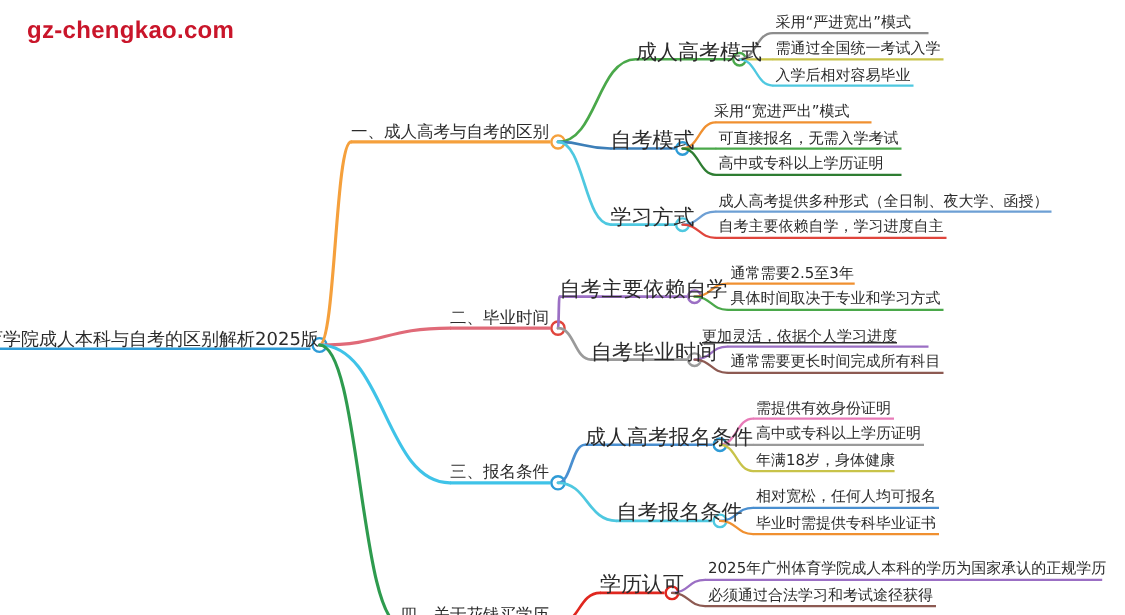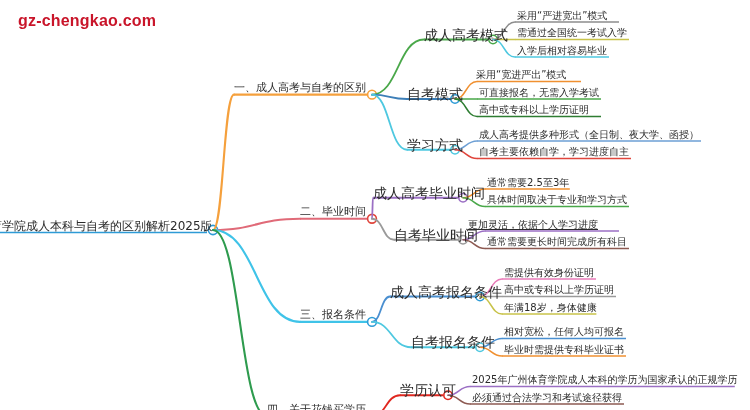--- a/index.html
+++ b/index.html
@@ -151,21 +151,21 @@
       <div class="node-label lbl-l3" style="left: 517px; top: 28px;">需通过全国统一考试入学</div>
       <div class="node-label lbl-l3" style="left: 517px; top: 45.5px;">入学后相对容易毕业</div>
       <div class="node-label lbl-l2" style="left: 407px; top: 87px;">自考模式</div>
       <div class="node-label lbl-l3" style="left: 476px; top: 70px;">采用“宽进严出”模式</div>
       <div class="node-label lbl-l3" style="left: 479px; top: 87.5px;">可直接报名，无需入学考试</div>
       <div class="node-label lbl-l3" style="left: 479px; top: 105px;">高中或专科以上学历证明</div>
       <div class="node-label lbl-l2" style="left: 407px; top: 137.75px;">学习方式</div>
       <div class="node-label lbl-l3" style="left: 479px; top: 129.5px;">成人高考提供多种形式（全日制、夜大学、函授）</div>
       <div class="node-label lbl-l3" style="left: 479px; top: 147px;">自考主要依赖自学，学习进度自主</div>
       <div class="node-label lbl-l1" style="left: 300px; top: 206.25px;">二、毕业时间</div>
-      <div class="node-label lbl-l2" style="left: 373px; top: 185.75px;">成人高考毕业时间</div>
+      <div class="node-label lbl-l2" style="left: 373px; top: 185.75px;">自考主要依赖自学</div>
       <div class="node-label lbl-l3" style="left: 487px; top: 177.5px;">通常需要2.5至3年</div>
       <div class="node-label lbl-l3" style="left: 487px; top: 195px;">具体时间取决于专业和学习方式</div>
       <div class="node-label lbl-l2" style="left: 394px; top: 227.75px;">自考毕业时间</div>
       <div class="node-label lbl-l3" style="left: 468px; top: 219.5px; text-decoration: underline;">更加灵活，依据个人学习进度</div>
       <div class="node-label lbl-l3" style="left: 487px; top: 237px; text-align: center;">通常需要更长时间完成所有科目</div>
       <div class="node-label lbl-l1" style="left: 300px; top: 309.375px;">三、报名条件</div>
       <div class="node-label lbl-l2" style="left: 390px; top: 284.5px;">成人高考报名条件</div>
       <div class="node-label lbl-l3" style="left: 504px; top: 267.5px;">需提供有效身份证明</div>
       <div class="node-label lbl-l3" style="left: 504px; top: 285px;">高中或专科以上学历证明</div>
       <div class="node-label lbl-l3" style="left: 504px; top: 302.5px;">年满18岁，身体健康</div>

